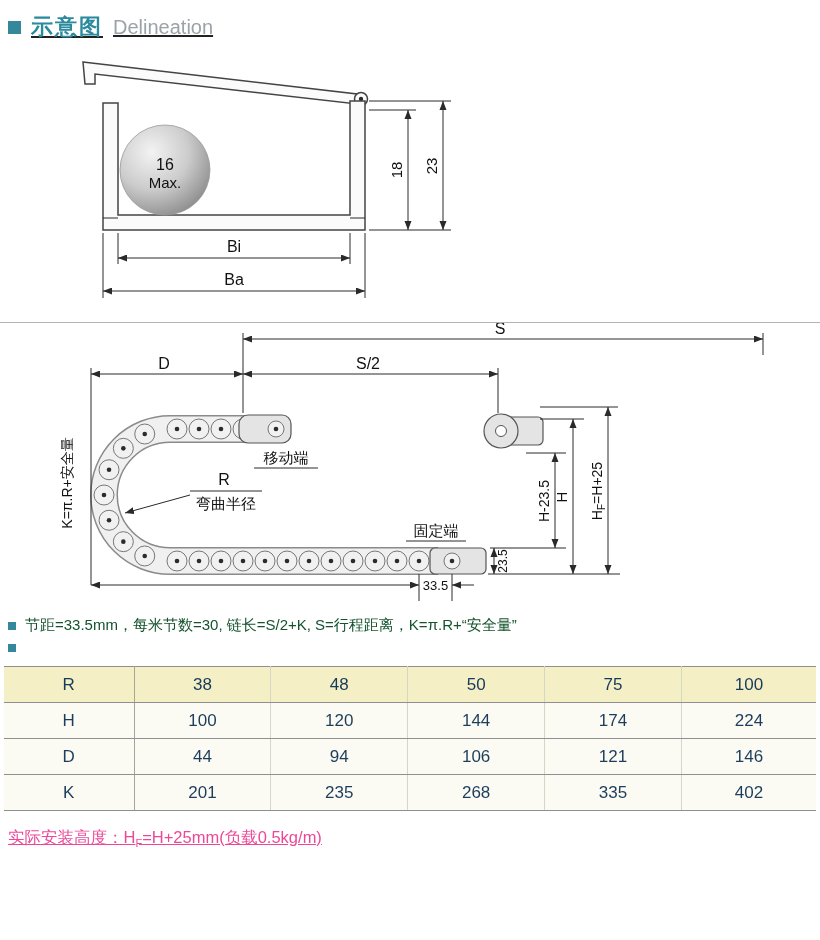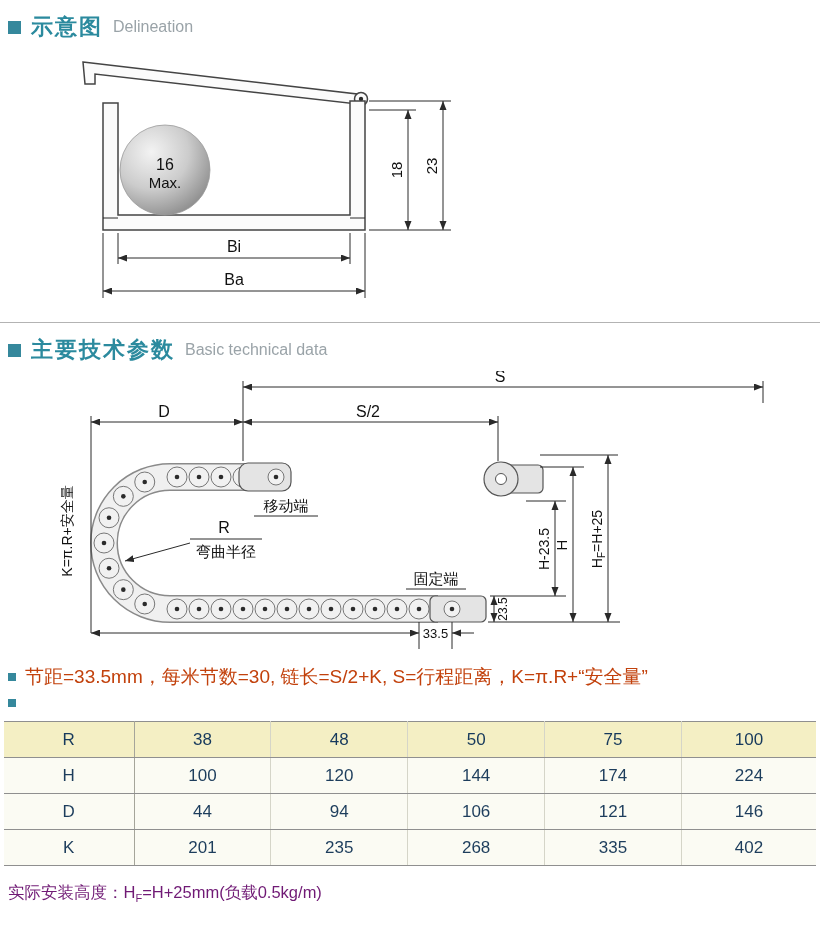--- a/index.html
+++ b/index.html
@@ -1,53 +1,53 @@
 <!DOCTYPE html>
 <html><head>
 <meta charset="utf-8">
 <style>
   * { margin:0; padding:0; box-sizing:border-box; }
   html,body { background:#fff; }
   .page {
     width:820px; height:940px; background:#ffffff; overflow:hidden;
     font-family:"Liberation Sans","DejaVu Sans",sans-serif; color:#222;
   }
-  .sec-head { display:flex; align-items:center; gap:10px; padding:12px 8px 6px; }
+  .sec-head { display:flex; align-items:center; gap:10px; padding:12px 8px 6px;text-decoration:underline; }
   .bullet { width:13px; height:13px; background:#35889c; flex:0 0 auto; }
   .sec-head .zh { font-size:22px; font-weight:bold; color:#2b8a9e; letter-spacing:2px; }
-  .sec-head .en { font-size:16px; color:#9aa3a8; }
+  .sec-head .en { font-size:20px; color:#9aa3a8; }
   .divider { border-top:1px solid #b3b3b3; margin-top:2px; }
 
   svg { display:block; }
   svg text { font-family:"Liberation Sans","DejaVu Sans",sans-serif; fill:#111; }
   .outline { fill:#fbfbfb; stroke:#444; stroke-width:1.5; }
   .bracket { fill:#e4e4e4; stroke:#555; stroke-width:1.2; }
   .link { fill:#f1f1f1; stroke:#777; stroke-width:1; }
   .pin  { fill:#2b2b2b; }
   .ext  { stroke:#2a2a2a; stroke-width:1; }
   .dim  { stroke:#2a2a2a; stroke-width:1; fill:none; }
   .thin { stroke:#2a2a2a; stroke-width:1; }
   .bandOuter { fill:none; stroke:#8a8a8a; stroke-width:28; }
   .bandInner { fill:none; stroke:#f0f0f0; stroke-width:25; }
   .lbl-m { text-anchor:middle; font-size:15px; }
   .lbl-big { text-anchor:middle; font-size:16px; }
 
   .notes { padding:2px 8px 0; }
-  .note-line { display:flex; align-items:center; gap:9px; margin:9px 0; font-size:19px; color:#c2410c; }
+  .note-line { display:flex; align-items:center; gap:9px; margin:9px 0; font-size:15px; color:#14532d; }
   .note-bullet { width:8px; height:8px; background:#35889c; flex:0 0 auto; }
 
   .spec { border-collapse:collapse; width:812px; margin:14px 4px 0; font-size:17px;
           color:#1d3d5c; text-align:center; }
   .spec td { height:36px; border-top:1px solid #8f8f8f; border-bottom:1px solid #8f8f8f;
              border-left:1px solid #d5d5c8; border-right:1px solid #d5d5c8; background:#fbfbf3; }
   .spec td:first-child { border-left:none; width:130px; border-right:1px solid #a5a59a; }
   .spec td:last-child { border-right:none; }
   .spec tr.hrow td { background:#f4efc4; color:#16395c; }
 
-  .footer { padding:12px 8px 0; font-size:16.5px; color:#701a75; }
+  .footer { padding:12px 8px 0; font-size:16.5px; color:#ec4899;text-decoration:underline; }
   .footer p { margin:4px 0; }
   .footer sub { font-size:11px; }
 </style>
 </head>
 <body>
 
 <div class="page">
 
   <div class="sec-head">
     <span class="bullet"></span>
@@ -95,25 +95,20 @@
     <line class="ext" x1="324" y1="53" x2="406" y2="53"></line>
     <line class="ext" x1="324" y1="182" x2="406" y2="182"></line>
     <line class="dim" x1="363" y1="62" x2="363" y2="182" marker-start="url(#d1as)" marker-end="url(#d1ae)"></line>
     <text transform="translate(357,122) rotate(-90)" class="lbl-m">18</text>
     <line class="dim" x1="398" y1="53" x2="398" y2="182" marker-start="url(#d1as)" marker-end="url(#d1ae)"></line>
     <text transform="translate(392,118) rotate(-90)" class="lbl-m">23</text>
   </svg>
 
   <div class="divider"></div>
 
-  <div class="sec-head">
-    <span class="bullet"></span>
-    <span class="zh">主要技术参数</span>
-    <span class="en">Basic technical data</span>
-  </div>
 
   <svg id="chain-svg" width="780" height="282" viewBox="0 0 780 282" style="margin-left:28px">
     <defs>
       <marker id="d2ae" markerWidth="10" markerHeight="8" refX="9" refY="3.5" orient="auto" markerUnits="userSpaceOnUse">
         <path d="M0,0 L9,3.5 L0,7 Z" fill="#2a2a2a"></path>
       </marker>
       <marker id="d2as" markerWidth="10" markerHeight="8" refX="0" refY="3.5" orient="auto" markerUnits="userSpaceOnUse">
         <path d="M9,0 L0,3.5 L9,7 Z" fill="#2a2a2a"></path>
       </marker>
     </defs>

